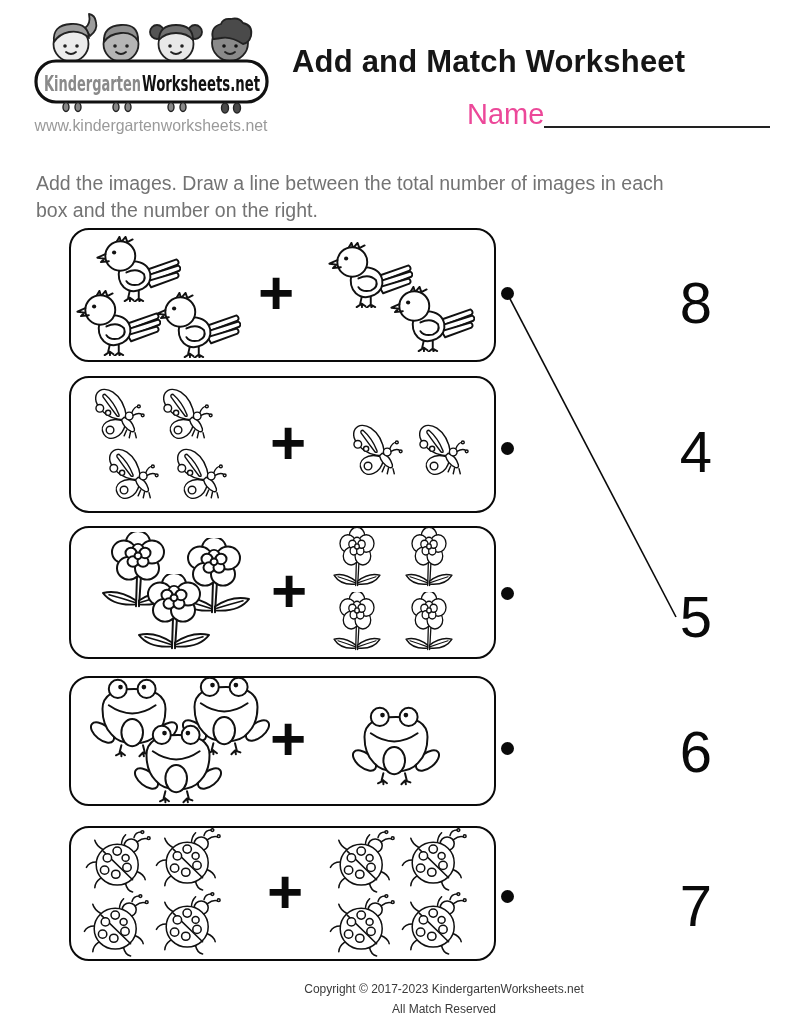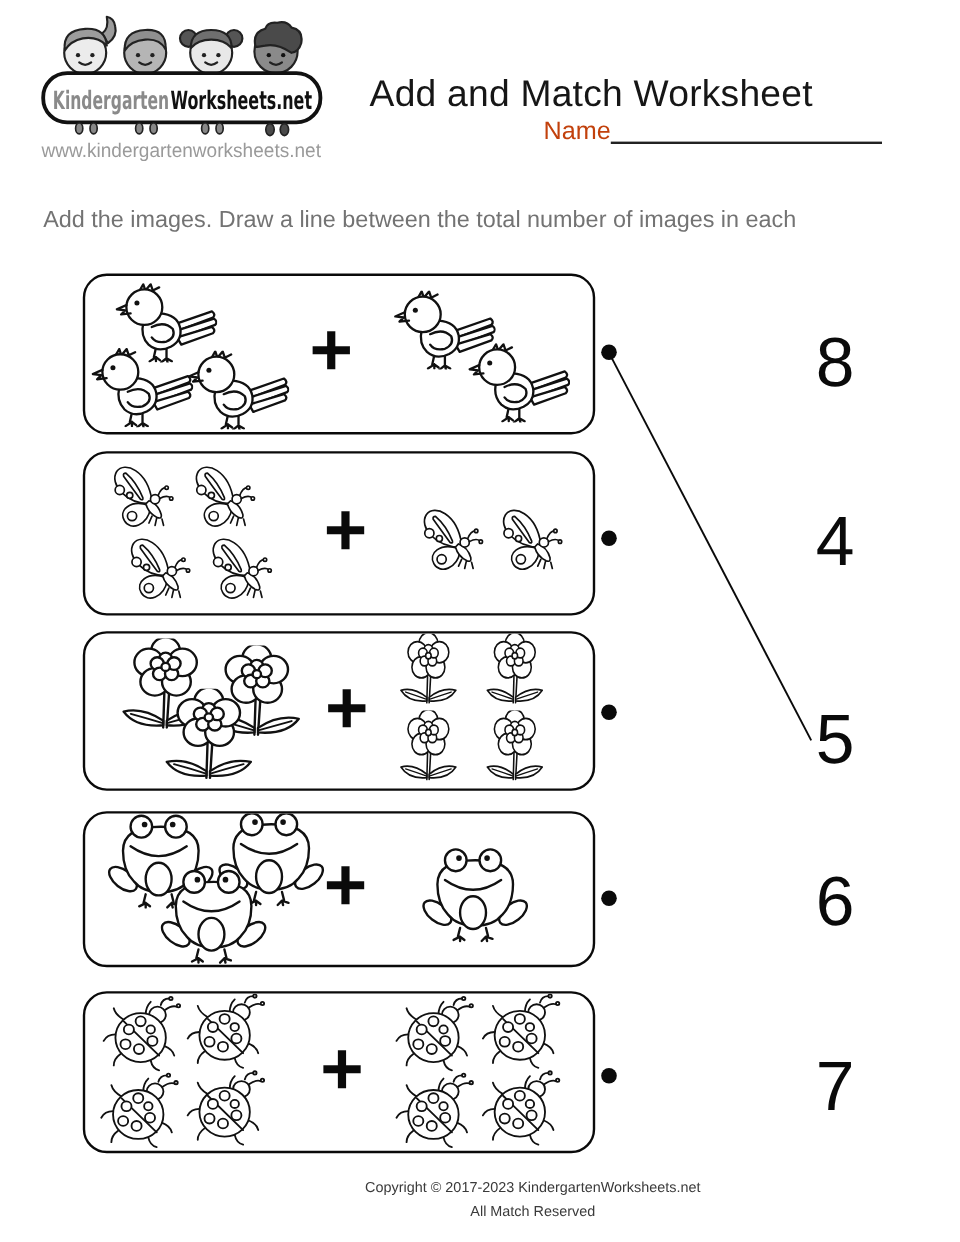--- a/index.html
+++ b/index.html
@@ -1,21 +1,21 @@
 <!DOCTYPE html>
 <html><head>
 <meta charset="utf-8">
 <style>
   html,body{margin:0;padding:0;background:#fff;}
   .page{position:relative;width:800px;height:1035px;background:#fff;overflow:hidden;
         font-family:"Liberation Sans",sans-serif;color:#111;border-radius:16px;}
   .logo{position:absolute;left:28px;top:6px;width:245px;height:132px;}
-  .title{position:absolute;left:292px;top:44px;margin:16px;font-size:31px;font-weight:400;
+  .title{position:absolute;left:292px;top:44px;margin:0;font-size:31px;font-weight:700;
          letter-spacing:.2px;color:#161616;white-space:nowrap;}
-  .name-row{position:absolute;left:453px;top:98px;font-size:21px;color:#c2410c;white-space:nowrap;}
+  .name-row{position:absolute;left:467px;top:98px;font-size:29px;color:#ec4899;white-space:nowrap;}
   .name-line{display:inline-block;width:226px;height:2px;border-bottom:2.5px solid #222;
              transform:translateY(4px);}
   .instructions{position:absolute;left:36px;top:170px;width:740px;font-size:19.5px;
                 line-height:26.5px;color:#737373;}
   .problem-box{position:absolute;box-sizing:border-box;border:2.6px solid #0a0a0a;
                border-radius:20px;background:#fff;overflow:hidden;}
   .icon{position:absolute;overflow:visible;}
   .plus{position:absolute;top:50%;transform:translate(-50%,-54%);font-size:62px;font-weight:700;
         color:#0a0a0a;line-height:1;}
   .dot{position:absolute;width:13px;height:13px;border-radius:50%;background:#0a0a0a;z-index:6;}
@@ -167,20 +167,21 @@
     </g>
     <text x="123" y="125" text-anchor="middle" font-family="'Liberation Sans',sans-serif" font-size="16.5" fill="#9a9a9a" textLength="233" lengthAdjust="spacingAndGlyphs">www.kindergartenworksheets.net</text>
   </svg>
 
   <h1 class="title">Add and Match Worksheet</h1>
 
   <div class="name-row"><span>Name</span><span class="name-line"></span></div>
 
   <div class="instructions">
     <div>Add the images. Draw a line between the total number of images in each</div>
+    <div>box and the number on the right.</div>
   </div>
 
   <div id="problems">
       <div class="problem-box" style="left: 69px; top: 228px; width: 427px; height: 134px;">
         <svg class="icon" style="left:22px;top:6px;width:88px;height:66px">
           <use href="#sym-bird" width="100%" height="100%"></use>
         </svg>
         <svg class="icon" style="left:2px;top:60px;width:88px;height:66px">
           <use href="#sym-bird" width="100%" height="100%"></use>
         </svg>

